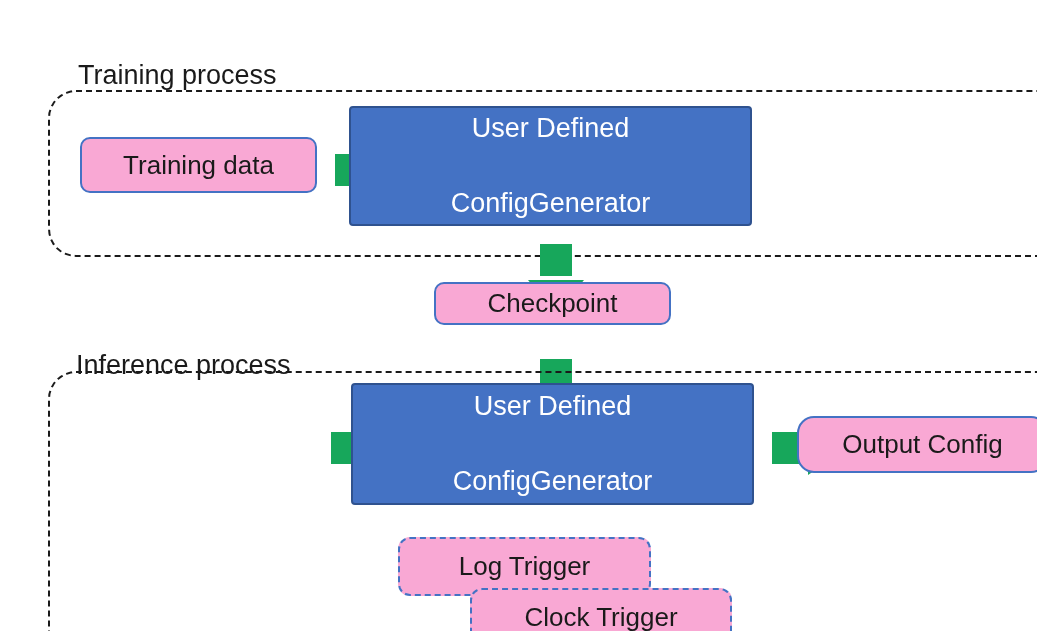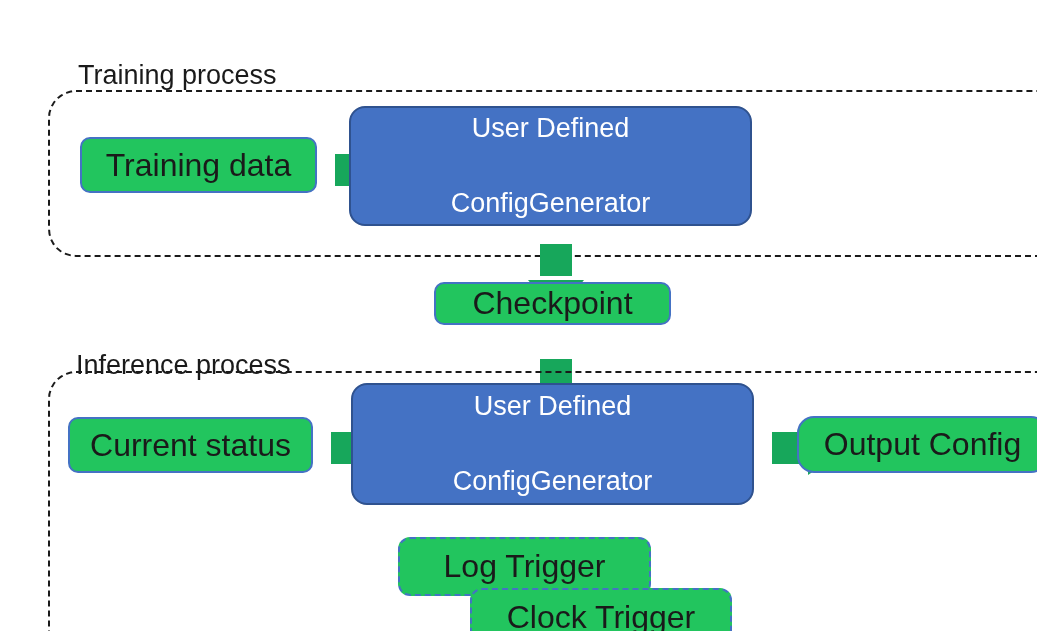--- a/index.html
+++ b/index.html
@@ -33,33 +33,33 @@
     border: 2.5px dashed var(--container-border);
     border-radius: 28px;
     background: transparent;
   }
   .box {
     position: absolute;
     display: flex;
     align-items: center;
     justify-content: center;
     text-align: center;
-    font-size: 32px;
-    background: #22c55e;
+    font-size: 26px;
+    background: #f9a8d4;
     color: var(--text);
     white-space: nowrap;
   }
   .light-box {
     border: 2px solid var(--light-border);
     border-radius: 10px;
   }
   .node-box {
     background: var(--node-fill);
     border: 2px solid var(--node-border);
-    border-radius: 16px;
+    border-radius: 4px;
     color: var(--node-text);
     font-size: 27px;
     flex-direction: column;
     line-height: 1.45;
   }
   .trigger-box {
     border: 2px dashed var(--light-border);
     border-radius: 12px;
   }
   
@@ -146,21 +146,20 @@
 
   <div class="arrow-v arrow-down-2">
     <span class="shaft"></span>
     <span class="head-down"></span>
   </div>
 
   <div class="section-label inference-label">Inference process</div>
 
   <div class="dashed-container inference-container"></div>
 
-  <div class="box light-box current-status">Current status</div>
 
   <div class="arrow-h arrow-cs">
     <span class="shaft"></span>
     <span class="head"></span>
   </div>
 
   <div class="box node-box inference-node">
     <div>User Defined</div>
     <div>ConfigGenerator</div>
   </div>

